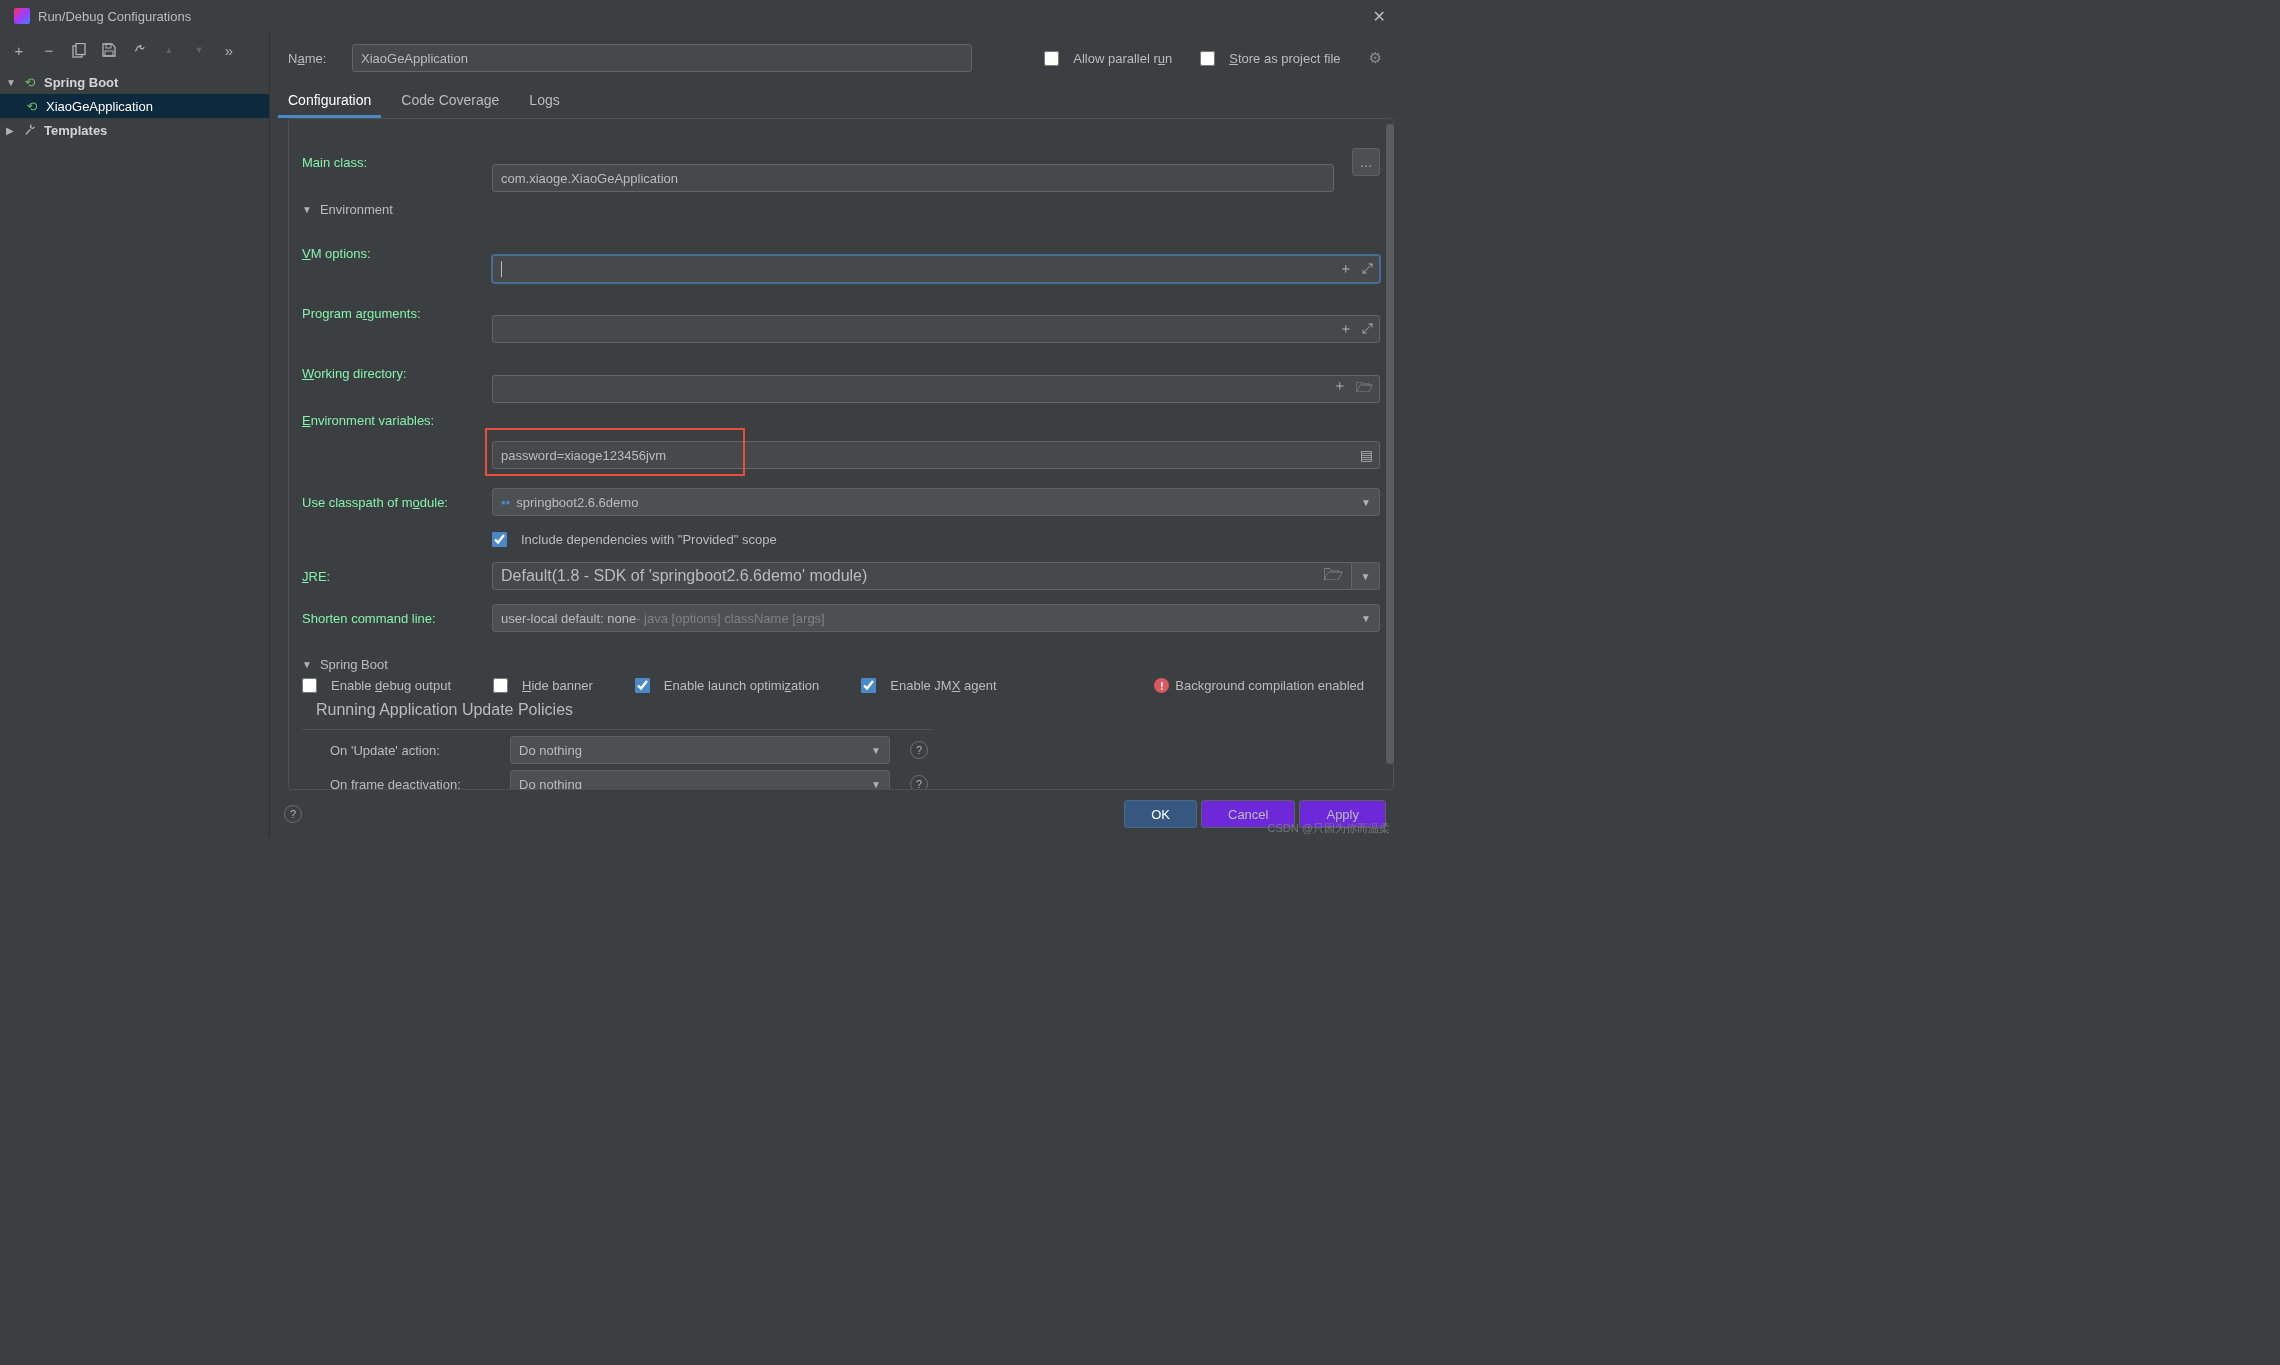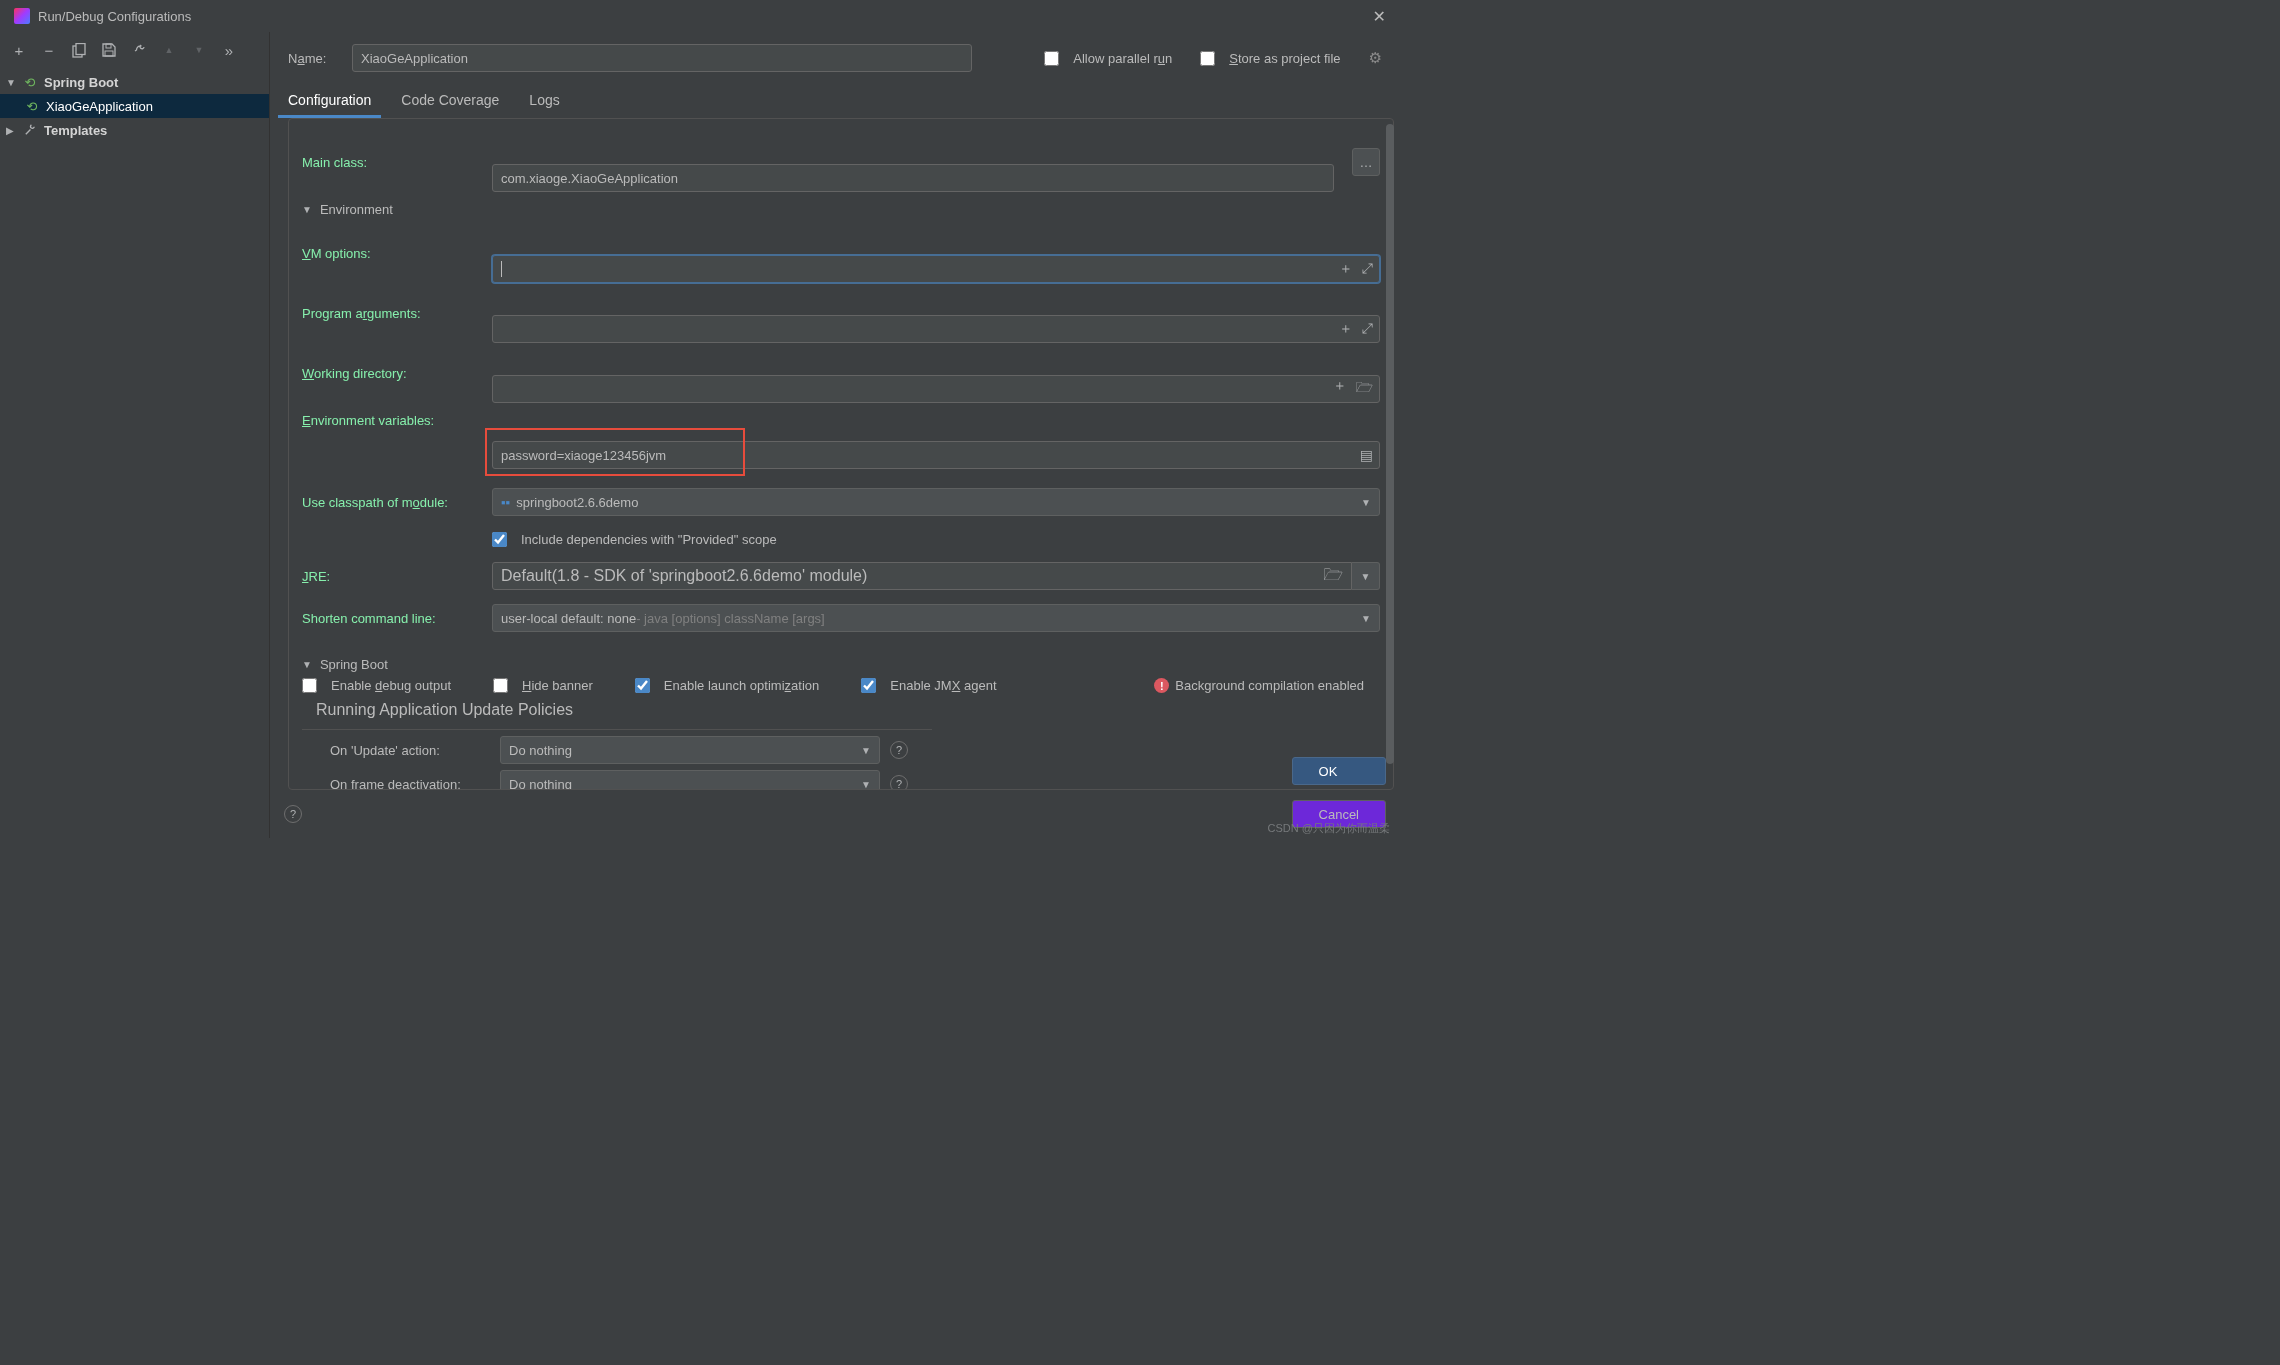--- a/index.html
+++ b/index.html
@@ -57,29 +57,29 @@
 .select .dd { position: absolute; right: 8px; color: #afb1b3; font-size: 10px; }
 .select .ficon { color: #4a88c7; margin-right: 6px; font-size: 13px; }
 .select .hint { color: #808080; }
 .jre-wrap { flex: 1; display: flex; }
 .jre-input { flex: 1; height: 28px; background: #45494a; border: 1px solid #646464; border-radius: 3px 0 0 3px; display: flex; align-items: center; padding: 0 8px; font-size: 16px; }
 .jre-dd { width: 28px; height: 28px; background: #4c5052; border: 1px solid #5e6060; border-left: 0; border-radius: 0 3px 3px 0; display: flex; align-items: center; justify-content: center; color: #afb1b3; font-size: 10px; cursor: pointer; }
 .chk-row { display: flex; align-items: center; gap: 42px; margin: 6px 16px 6px 0; flex-wrap: wrap; }
 .bg-comp { display: flex; align-items: center; gap: 6px; margin-left: auto; }
 .warn-icon { width: 15px; height: 15px; background: #db5860; border-radius: 50%; display: flex; align-items: center; justify-content: center; color: #fff; font-size: 11px; font-weight: bold; }
 .sub-head { font-size: 16px; margin: 8px 0 8px 14px; color: #bbbbbb; }
-.sub-row { display: flex; align-items: center; margin: 6px 0 6px 28px; }
+.sub-row { display: flex; align-items: center; gap: 10px; margin: 6px 0 6px 28px; }
 .sub-row .slabel { width: 170px; font-size: 13px; }
 .sub-row .sselect { width: 380px; height: 28px; background: #4c5052; border: 1px solid #5e6060; border-radius: 3px; display: flex; align-items: center; padding: 0 8px; position: relative; cursor: pointer; }
 .sub-row .sselect .dd { position: absolute; right: 8px; color: #afb1b3; font-size: 10px; }
 .help { width: 18px; height: 18px; border: 1px solid #6e6e6e; border-radius: 50%; display: flex; align-items: center; justify-content: center; font-size: 11px; color: #afb1b3; margin-left: 10px; cursor: pointer; }
 .sep-line { height: 1px; background: #515151; margin: 10px 0 6px 0; width: 630px; margin-left: 0; }
 .footer { height: 48px; display: flex; align-items: center; padding: 0 14px; gap: 12px; }
 .footer .help { margin-left: 0; }
-.footer .btns { margin-left: auto; display: flex; gap: 15px; flex-direction: column; }
+.footer .btns { margin-left: auto; display: flex; gap: 4px; }
 .btn { height: 28px; padding: 0 26px; border-radius: 3px; border: 1px solid #5e6060; background: #6d28d9; color: #bbbbbb; font-size: 13px; cursor: pointer; display: flex; align-items: center; }
 .btn.primary { background: #365880; border-color: #4a688a; color: #fff; }
 .watermark { position: absolute; right: 10px; bottom: 2px; font-size: 11px; color: #76797b; }
 </style>
 </head>
 <body>
 
 <div class="window">
 
   <div class="titlebar">

